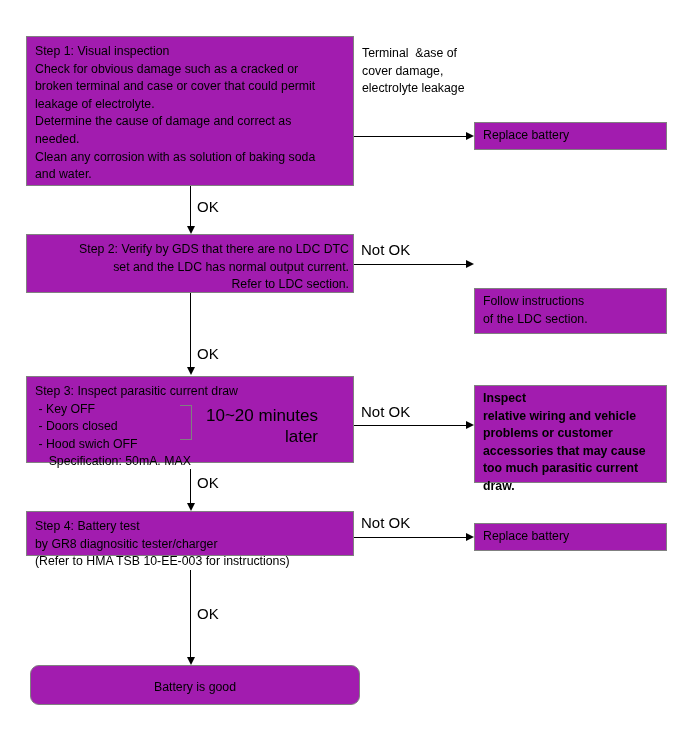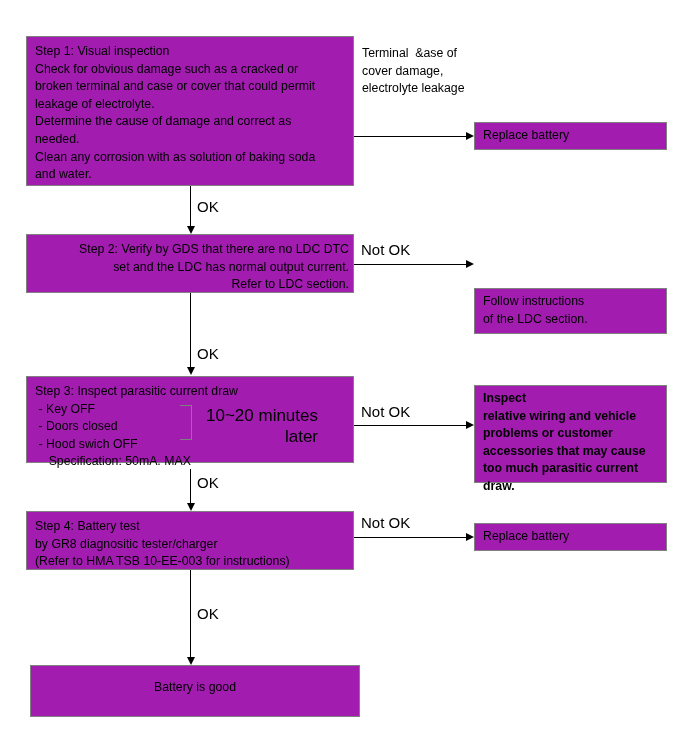--- a/index.html
+++ b/index.html
@@ -162,35 +162,35 @@
 relative wiring and vehicle
 problems or customer
 accessories that may cause
 too much parasitic current draw.</div>
   </div>
 
   <div class="vline" style="left:190px; top:469px; height:38px;"></div>
   <div class="arrow-down" style="left:187px; top:503px;"></div>
   <div class="label" style="left:197px; top:476px;">OK</div>
 
-  <div class="box" style="left:26px; top:511px; width:328px; height:59px;">
+  <div class="box" style="left:26px; top:511px; width:328px; height:45px;">
     <div class="inner">Step 4: Battery test
 by GR8 diagnositic tester/charger
 (Refer to HMA TSB 10-EE-003 for instructions)</div>
   </div>
 
   <div class="hline" style="left:354px; top:537px; width:114px;"></div>
   <div class="arrow-right" style="left:466px; top:533px;"></div>
   <div class="label" style="left:361px; top:516px;">Not OK</div>
 
   <div class="box" style="left:474px; top:523px; width:193px; height:28px;">
     <div class="inner" style="top:4px;">Replace battery</div>
   </div>
 
   <div class="vline" style="left:190px; top:570px; height:92px;"></div>
   <div class="arrow-down" style="left:187px; top:657px;"></div>
   <div class="label" style="left:197px; top:607px;">OK</div>
 
-  <div class="box center" style="left:30px; top:665px; width:330px; height:52px;">
+  <div class="box center" style="left:30px; top:665px; width:330px; height:40px;border-radius:9px;">
     <div class="inner" style="top:13px;">Battery is good</div>
   </div>
 
 </div>
 
 </body></html>

